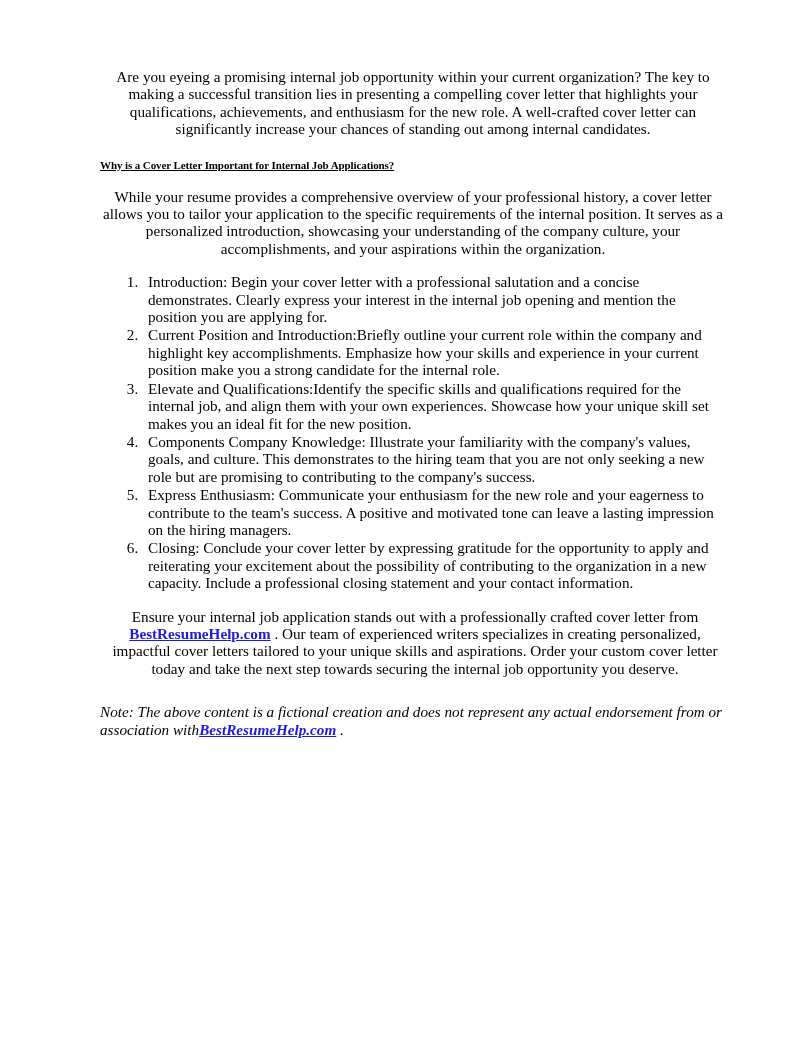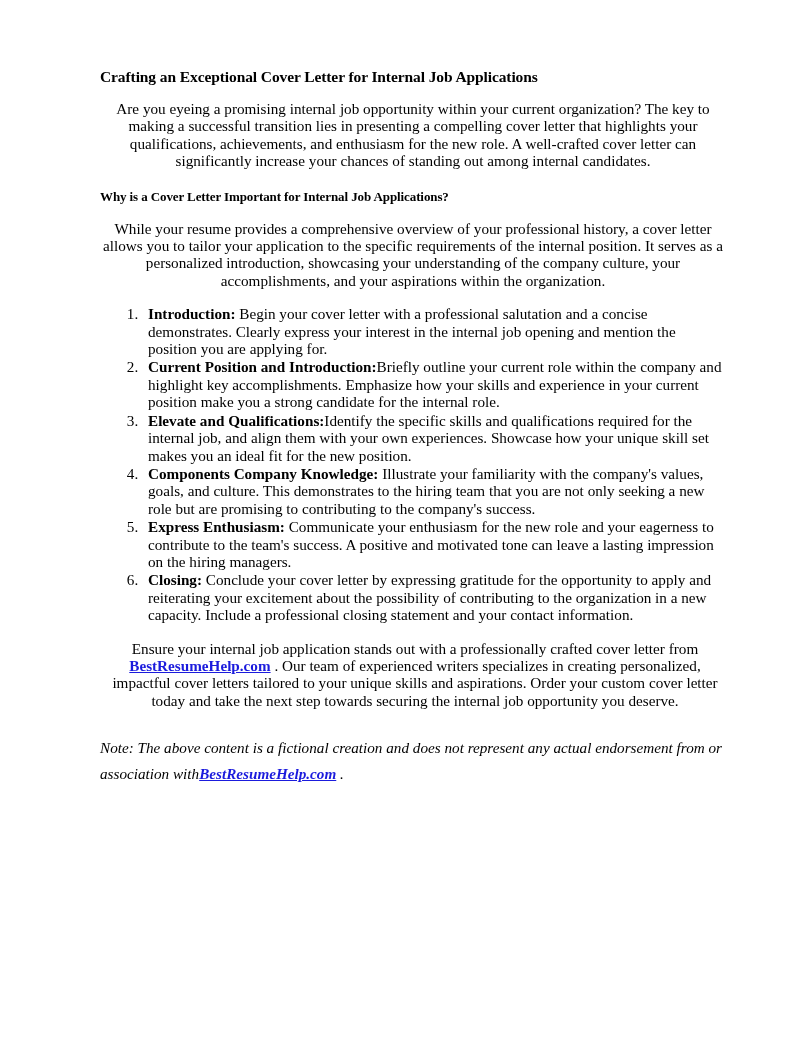--- a/index.html
+++ b/index.html
@@ -30,25 +30,26 @@
   h2.doc-heading {
     font-family: "Liberation Serif", "DejaVu Serif", serif;
     font-size: 15.5px;
     font-weight: bold;
     line-height: 18px;
     margin: 0 0 14px 0;
     letter-spacing: -0.1px;
   }
   h3.section-heading {
     font-family: "Liberation Serif", "DejaVu Serif", serif;
-    font-size: 13px;
+    font-size: 11px;
     font-weight: bold;
     line-height: 18px;
     margin: 18px 0 14px 0;
     letter-spacing: -0.1px;
+    text-decoration: underline;
   }
   p.body-text {
     font-size: 15.2px;
     line-height: 17.4px;
     margin: 0 0 16px 0;
     text-align: center;
   }
   ol.components-list {
     margin: 0 0 16px 0;
     padding: 0 0 0 42px;
@@ -57,54 +58,53 @@
   ol.components-list li {
     font-size: 15.2px;
     line-height: 17.4px;
     margin: 0 0 1px 0;
     padding-left: 6px;
   }
   ol.components-list li::marker {
     font-weight: normal;
   }
   .item-label {
-    font-weight: bold;
+    font-weight: normal;
     text-align: right;
   }
   .link-blue {
     color: #1b1bdd;
     font-weight: bold;
   }
   .heading-link {
     color: #1b1bdd;
     font-weight: bold;
   }
   p.note-text {
     font-size: 15.2px;
-    line-height: 26px;
+    line-height: 18px;
     font-style: italic;
     margin: 26px 0 0 0;
     width: 645px;
   }
   p.note-text .link-blue {
     font-style: italic;
     font-weight: bold;
     color: #1b1bdd;
   }
   .cta-paragraph {
     width: 630px;
   }
 </style>
 </head>
 <body>
 
 <div class="page">
   <div class="content">
 
-    <h2 class="doc-heading">Crafting an Exceptional Cover Letter for Internal Job Applications</h2>
 
     <p class="body-text">Are you eyeing a promising internal job opportunity within your current organization? The key to making a successful transition lies in presenting a compelling cover letter that highlights your qualifications, achievements, and enthusiasm for the new role. A well-crafted cover letter can significantly increase your chances of standing out among internal candidates.</p>
 
     <h3 class="section-heading">Why is a Cover Letter Important for Internal Job Applications?</h3>
 
     <p class="body-text">While your resume provides a comprehensive overview of your professional history, a cover letter allows you to tailor your application to the specific requirements of the internal position. It serves as a personalized introduction, showcasing your understanding of the company culture, your accomplishments, and your aspirations within the organization.</p>
 
 
     <ol class="components-list">
       <li>

